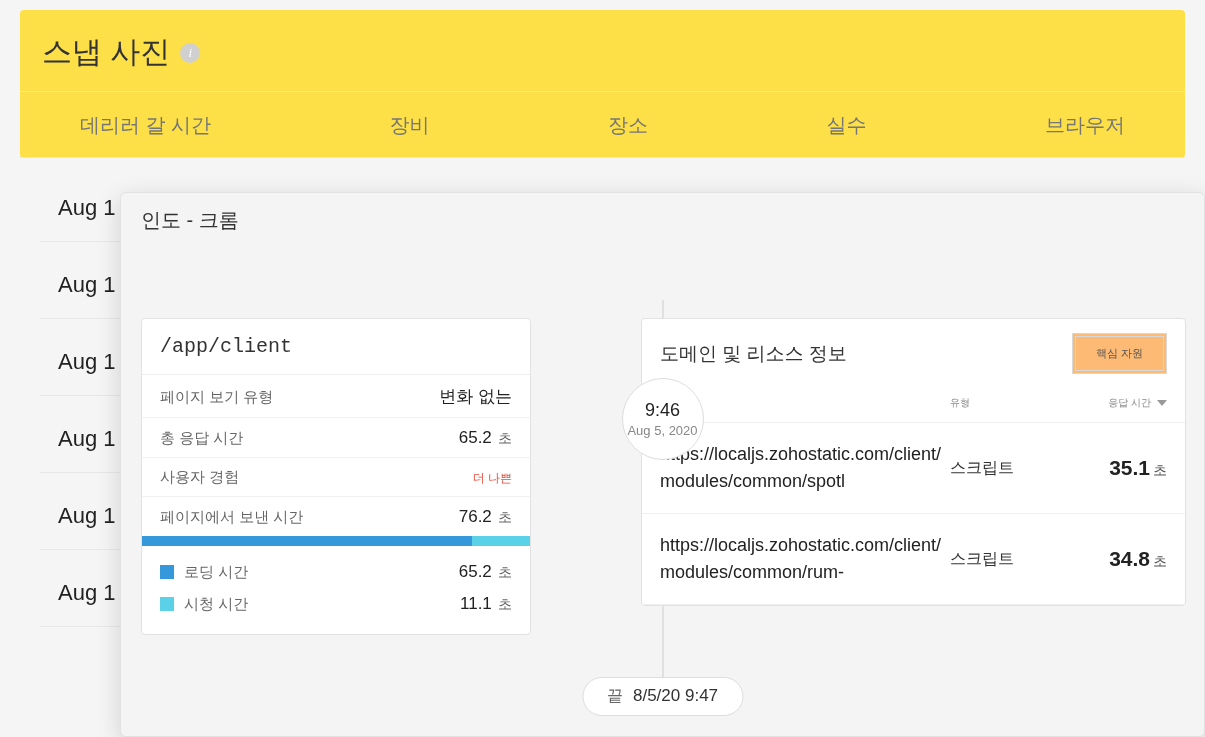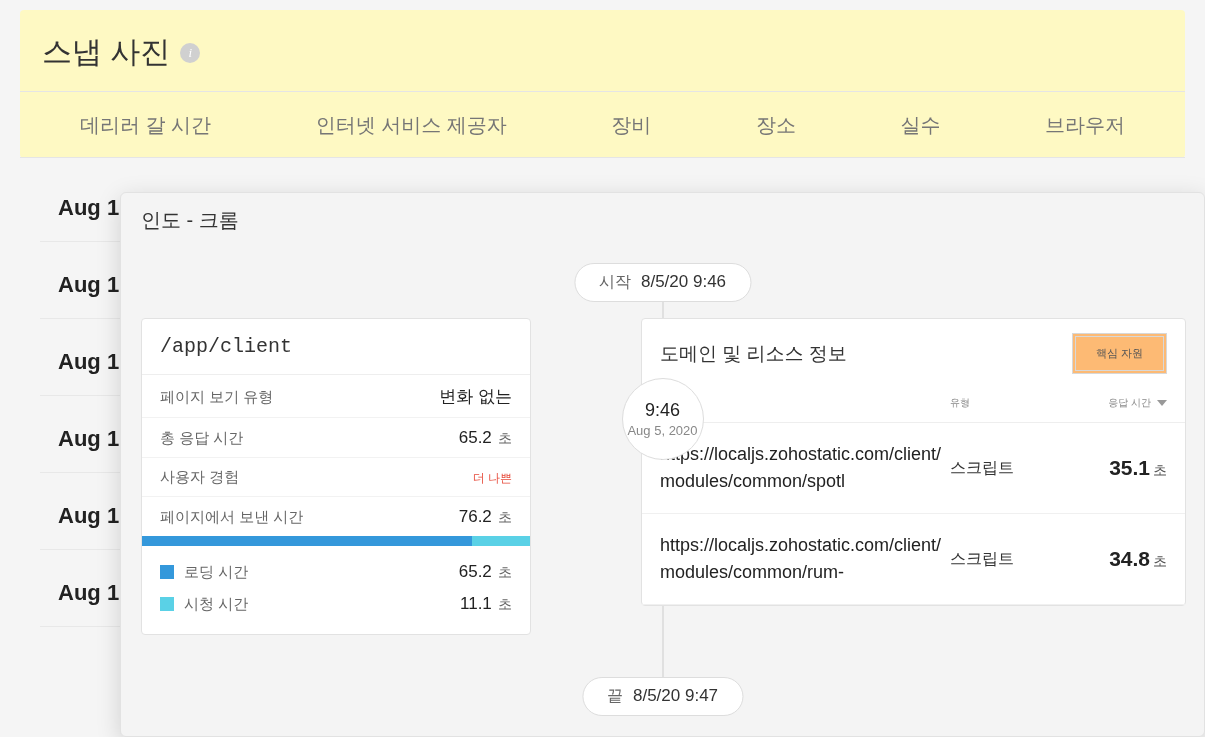--- a/index.html
+++ b/index.html
@@ -5,21 +5,21 @@
 * { box-sizing: border-box; margin: 0; padding: 0; }
 body {
   font-family: -apple-system, BlinkMacSystemFont, "Segoe UI", sans-serif;
   background: #f5f5f5;
   width: 1205px;
   height: 737px;
   overflow: hidden;
   position: relative;
 }
 .main-panel {
-  background: #fef9c3;
+  background: #fde047;
   margin: 10px 20px 0 20px;
   border-radius: 4px;
   padding: 0;
   position: relative;
 }
 .page-header {
   display: flex;
   align-items: center;
   padding: 22px 28px 18px 22px;
   border-bottom: 1px solid #e5e5e5;
@@ -60,21 +60,21 @@
   top: 185px;
   width: 120px;
 }
 .date-item {
   font-size: 22px;
   color: #222;
   padding: 30px 0 20px 18px;
   border-bottom: 1px solid #e8e8e8;
   white-space: nowrap;
   overflow: hidden;
-  font-weight: 700;
+  font-weight: 400;
 }
 .date-item:first-child { padding-top: 10px; }
 
 .overlay-card {
   position: absolute;
   left: 120px;
   top: 192px;
   width: 1085px;
   height: 545px;
   background: #f4f4f4;
@@ -258,21 +258,20 @@
 </head>
 <body>
 
 <div class="main-panel">
   <div class="page-header">
     <span class="page-title">스냅 사진</span>
     <span class="info-icon">i</span>
   </div>
   <div class="tabs-row">
     <span class="tab">데리러 갈 시간</span>
-    <span class="tab">인터넷 서비스 제공자</span>
     <span class="tab">장비</span>
     <span class="tab">장소</span>
     <span class="tab">실수</span>
     <span class="tab">브라우저</span>
   </div>
 </div>
 
 <div class="sidebar-dates">
   <div class="date-item">Aug 1</div>
   <div class="date-item">Aug 1</div>
@@ -280,26 +279,20 @@
   <div class="date-item">Aug 1</div>
   <div class="date-item">Aug 1</div>
   <div class="date-item">Aug 1</div>
 </div>
 
 <div class="overlay-card">
   <div class="overlay-header">인도 - 크롬</div>
 
   <div class="timeline-line"></div>
 
-  <div class="timeline-top">
-    <div class="pill">
-      <span class="pill-label">시작</span>
-      <span>8/5/20 9:46</span>
-    </div>
-  </div>
 
   <div class="timeline-center">
     <span class="tc-time">9:46</span>
     <span class="tc-date">Aug 5, 2020</span>
   </div>
 
   <div class="timeline-bottom">
     <div class="pill">
       <span class="pill-label">끝</span>
       <span>8/5/20 9:47</span>

